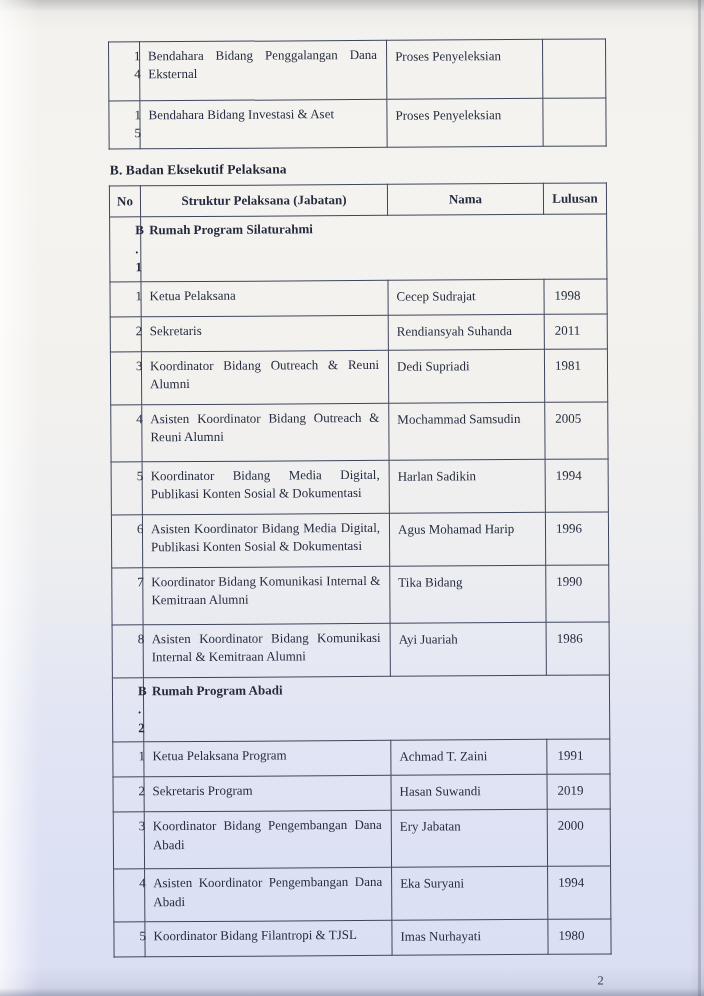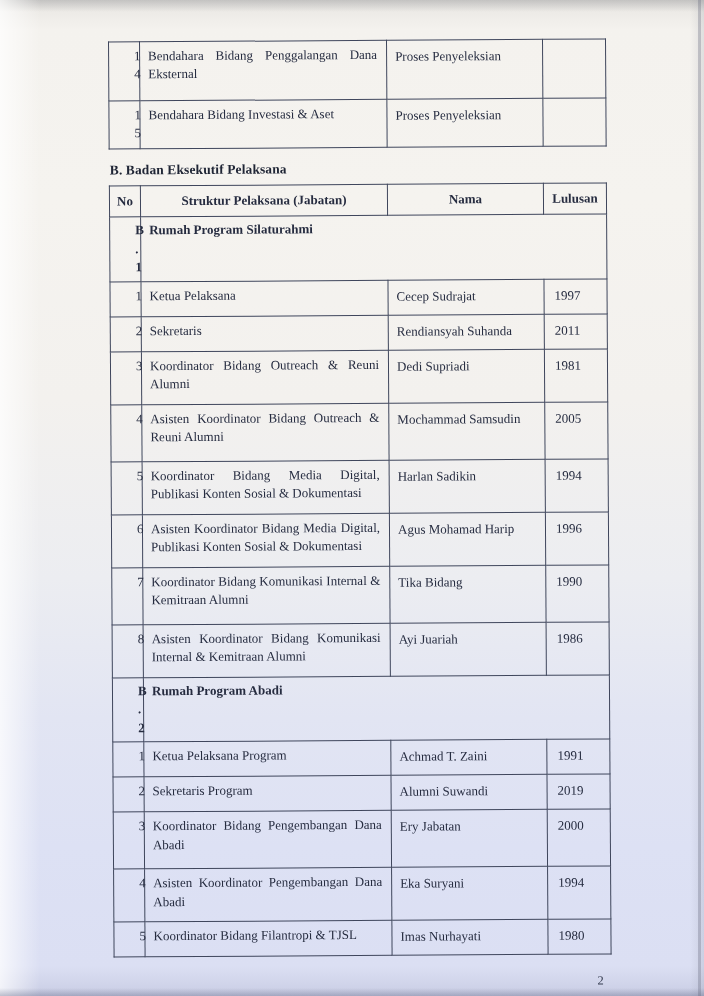--- a/index.html
+++ b/index.html
@@ -105,21 +105,21 @@
     </tr>
 
     <tr class="sect">
       <td class="no">B.1</td>
       <td colspan="3">Rumah Program Silaturahmi</td>
     </tr>
     <tr class="single">
       <td class="no">1</td>
       <td class="jab">Ketua Pelaksana</td>
       <td class="nama">Cecep Sudrajat</td>
-      <td class="lls">1997</td>
+      <td class="lls">1998</td>
     </tr>
     <tr class="single">
       <td class="no">2</td>
       <td class="jab">Sekretaris</td>
       <td class="nama">Rendiansyah Suhanda</td>
       <td class="lls">2011</td>
     </tr>
     <tr class="twoline">
       <td class="no">3</td>
       <td class="jab">Koordinator Bidang Outreach &amp; Reuni Alumni</td>
@@ -163,21 +163,21 @@
     </tr>
     <tr class="single">
       <td class="no">1</td>
       <td class="jab">Ketua Pelaksana Program</td>
       <td class="nama">Achmad T. Zaini</td>
       <td class="lls">1991</td>
     </tr>
     <tr class="single">
       <td class="no">2</td>
       <td class="jab">Sekretaris Program</td>
-      <td class="nama">Alumni Suwandi</td>
+      <td class="nama">Hasan Suwandi</td>
       <td class="lls">2019</td>
     </tr>
     <tr class="twoline-tall">
       <td class="no">3</td>
       <td class="jab">Koordinator Bidang Pengembangan Dana Abadi</td>
       <td class="nama">Ery Jabatan</td>
       <td class="lls">2000</td>
     </tr>
     <tr class="twoline">
       <td class="no">4</td>

